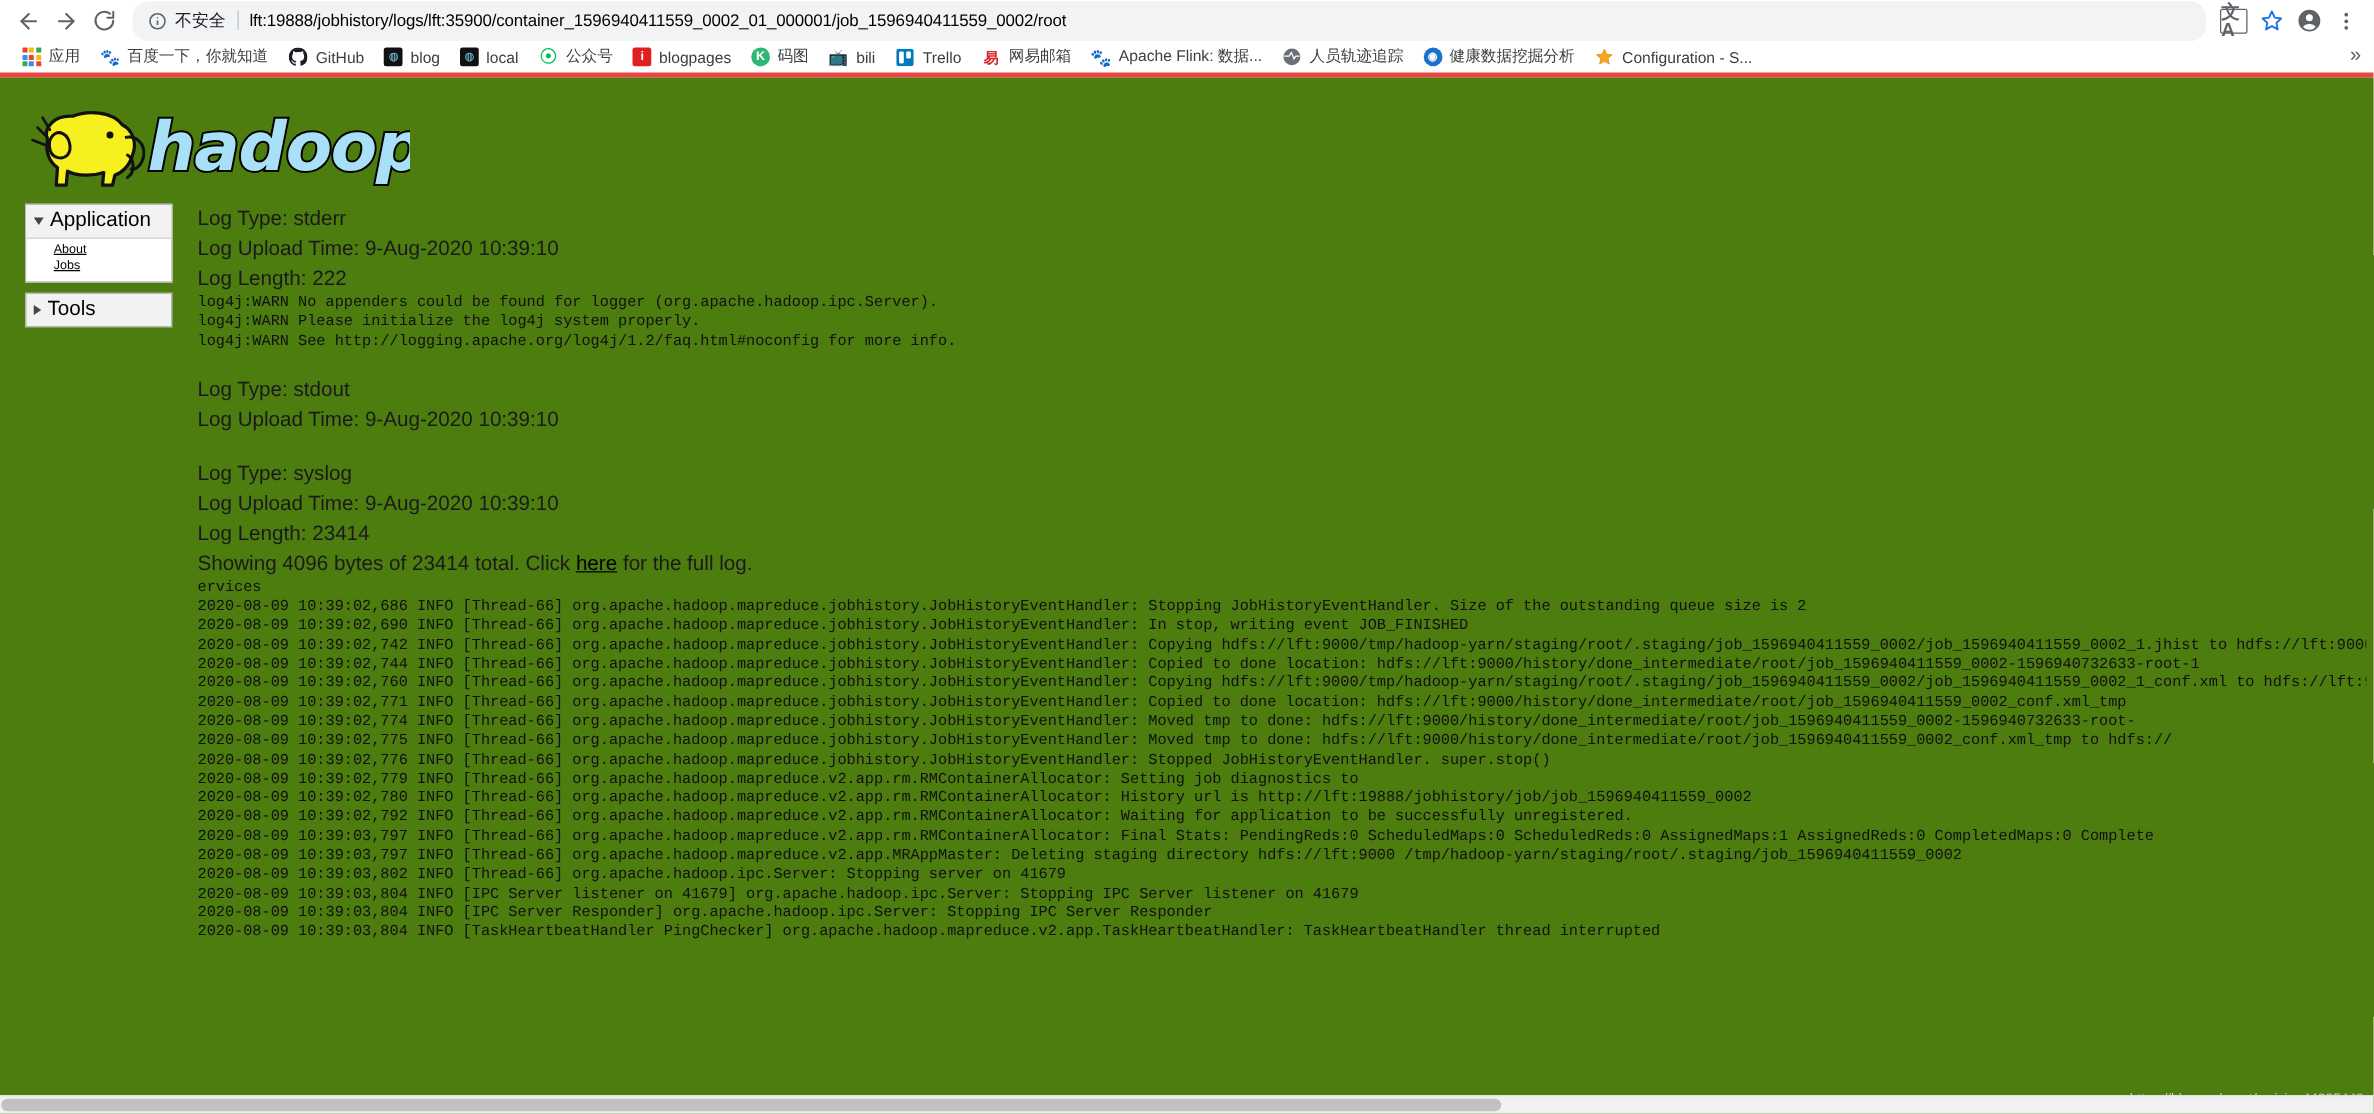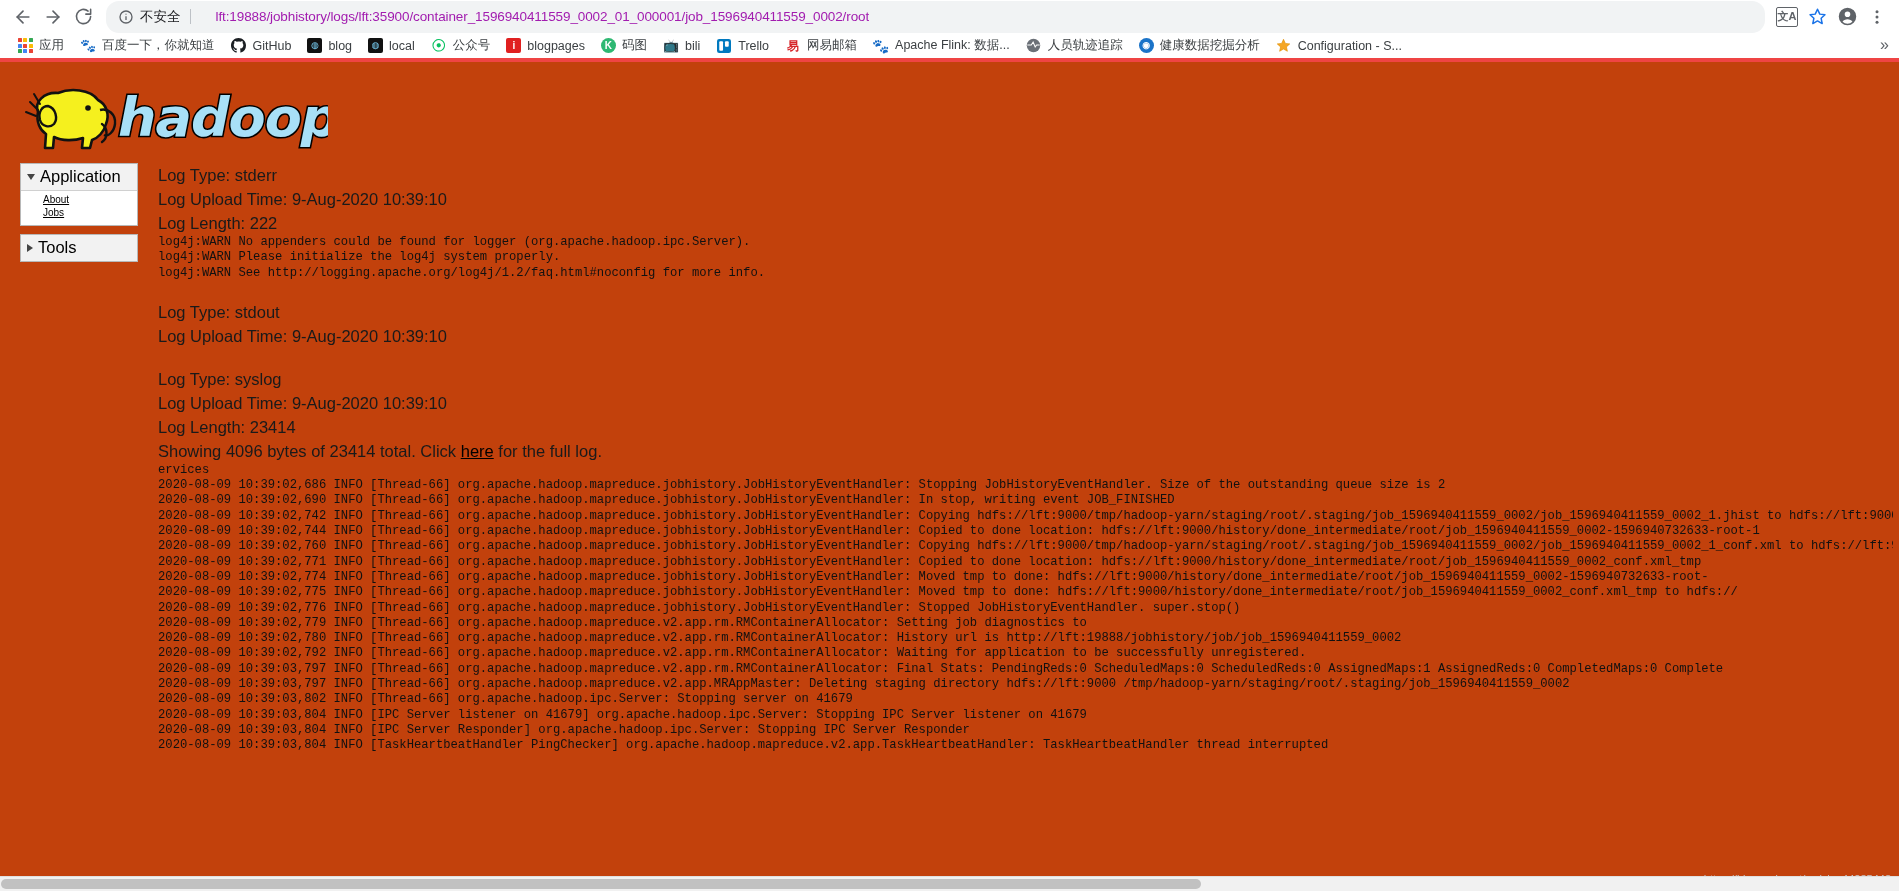--- a/index.html
+++ b/index.html
@@ -70,44 +70,43 @@
   }
   .omni-divider {
     width: 1px;
     height: 15px;
     background: #bdc1c6;
     margin: 0 9px;
     flex: 0 0 auto;
   }
   .url-text {
     font-size: 13.5px;
-    color: #a21caf;
+    color: #000000;
     white-space: nowrap;
     overflow: hidden;
     text-overflow: clip;
     letter-spacing: -0.1px;
-    margin-left: 16px;
   }
 
   .tool-icon {
     width: 28px;
     height: 28px;
     display: flex;
     align-items: center;
     justify-content: center;
     flex: 0 0 auto;
     margin-left: 2px;
     cursor: pointer;
     color: #5f6368;
   }
   .translate-box {
     width: 20px; height: 18px;
     border: 1.6px solid #5f6368;
     border-radius: 2px;
-    font-size: 11px;
+    font-size: 15px;
     display:flex; align-items:center; justify-content:center;
     color:#5f6368;
     font-weight: bold;
     line-height: 1;
   }
 
   
   .bookmarks {
     height: 29px;
     display: flex;
@@ -158,21 +157,21 @@
     display: grid;
     grid-template-columns: repeat(3, 4px);
     grid-template-rows: repeat(3, 4px);
     gap: 1.5px;
   }
   .apps-grid i { display:block; width:4px; height:4px; border-radius:0.5px;}
 
   
   .page {
     position: relative;
-    background: #c2410c;
+    background: #4d7c0f;
     height: 829px;
     overflow: hidden;
   }
 
   .hadoop-logo {
     margin: 18px 0 0 18px;
     width: 310px;
     height: 75px;
     position: relative;
   }

